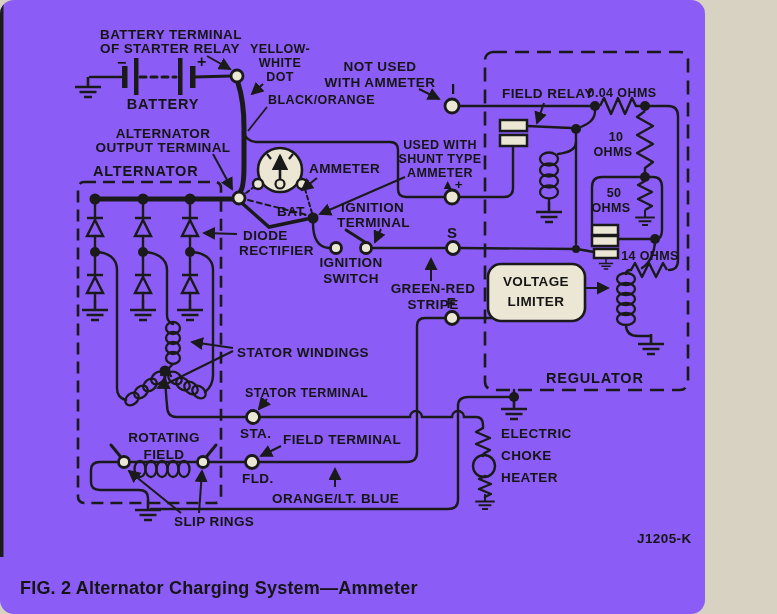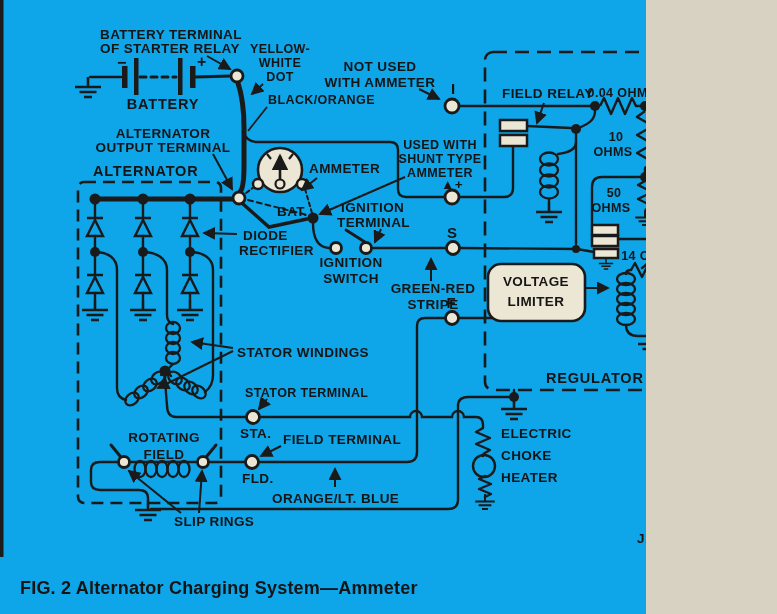--- a/index.html
+++ b/index.html
@@ -1,17 +1,17 @@
 <!DOCTYPE html>
 <html><head>
 <meta charset="utf-8">
 <style>
   html,body{margin:0;padding:0;background:#d8d2c2;}
-  .page{position:relative;width:646px;height:614px;background:#0ea5e9;overflow:hidden;
-        font-family:"Liberation Sans",sans-serif;}
+  .page{position:relative;width:705px;height:614px;background:#8b5cf6;overflow:hidden;
+        font-family:"Liberation Sans",sans-serif;border-radius:14px;}
   svg{position:absolute;left:0;top:0;}
   text{fill:#151515;font-family:"Liberation Sans",sans-serif;font-weight:bold;}
   .lbl{font-size:12.5px;letter-spacing:.4px;}
   .lbl-md{font-size:13.5px;letter-spacing:.4px;}
   .lbl-lg{font-size:14.5px;letter-spacing:.8px;}
   .term{font-size:15px;}
   .cap{font-size:18px;letter-spacing:.2px;}
   .sign{font-size:16px;}
 </style>
 </head>

